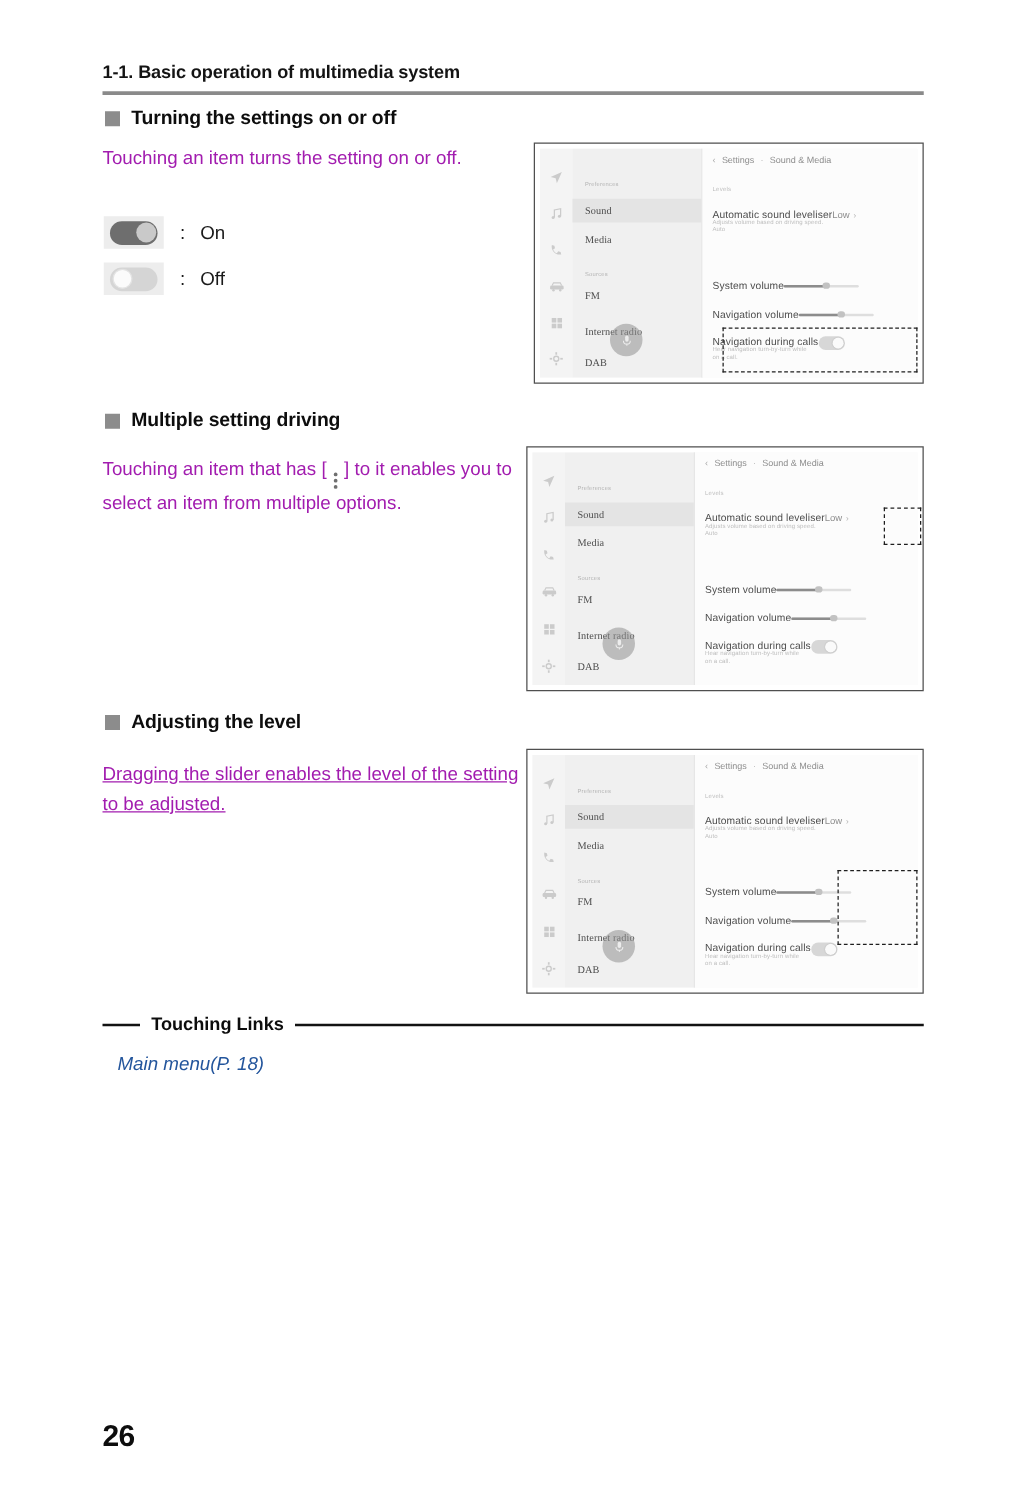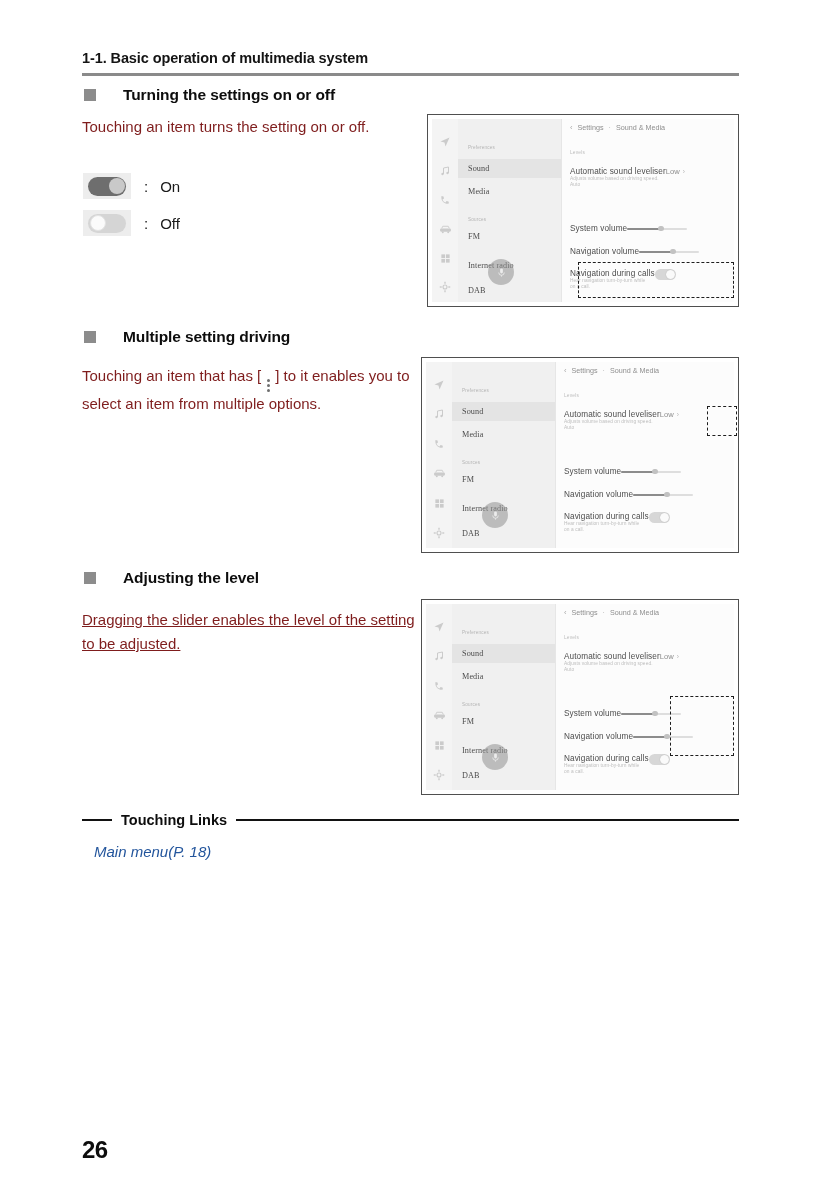--- a/index.html
+++ b/index.html
@@ -35,21 +35,21 @@
     height: 2.5px;
     background: #8a8a8a;
     width: 100%;
   }
 
   
   .section-heading {
     position: absolute;
     display: flex;
     align-items: center;
-    gap: 27px;
+    gap: 9px;
     left: 84px;
   }
   .section-bullet {
     width: 12px;
     height: 12px;
     background: #8c8c8c;
     flex: 0 0 auto;
   }
   .section-title {
     font-size: 15.5px;
@@ -57,21 +57,21 @@
     color: #0d0d0d;
     letter-spacing: -0.1px;
   }
 
   
   .body-text {
     position: absolute;
     left: 82px;
     font-size: 15px;
     line-height: 24px;
-    color: #7f1d1d;
+    color: #a21caf;
   }
 
   
   .legend-row {
     position: absolute;
     left: 83px;
     display: flex;
     align-items: center;
   }
   .legend-chip {

